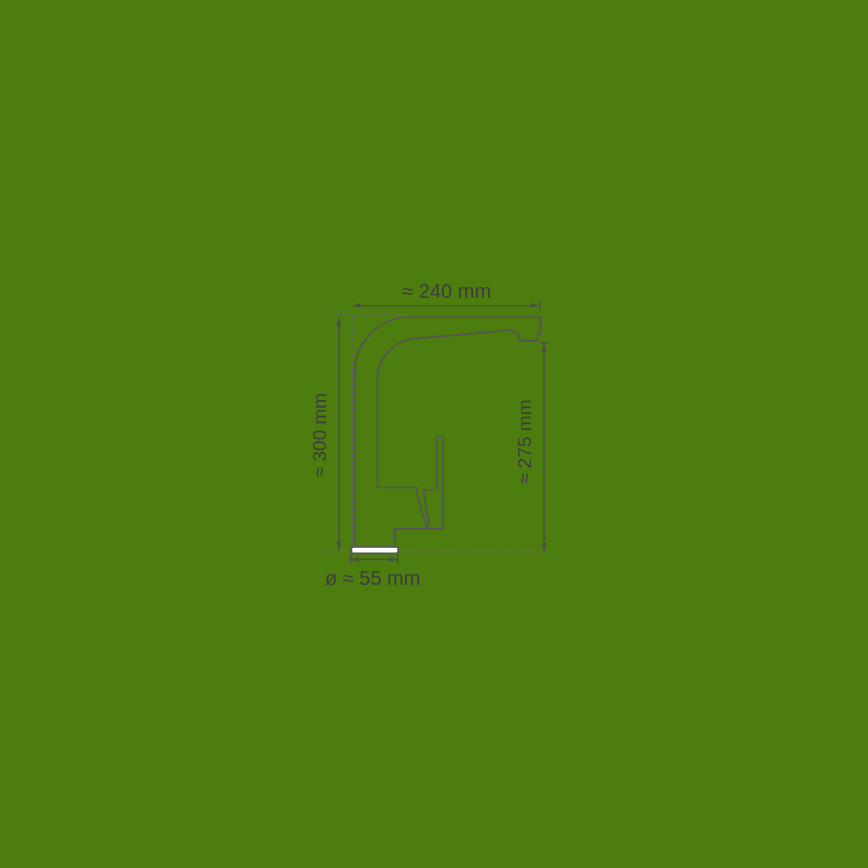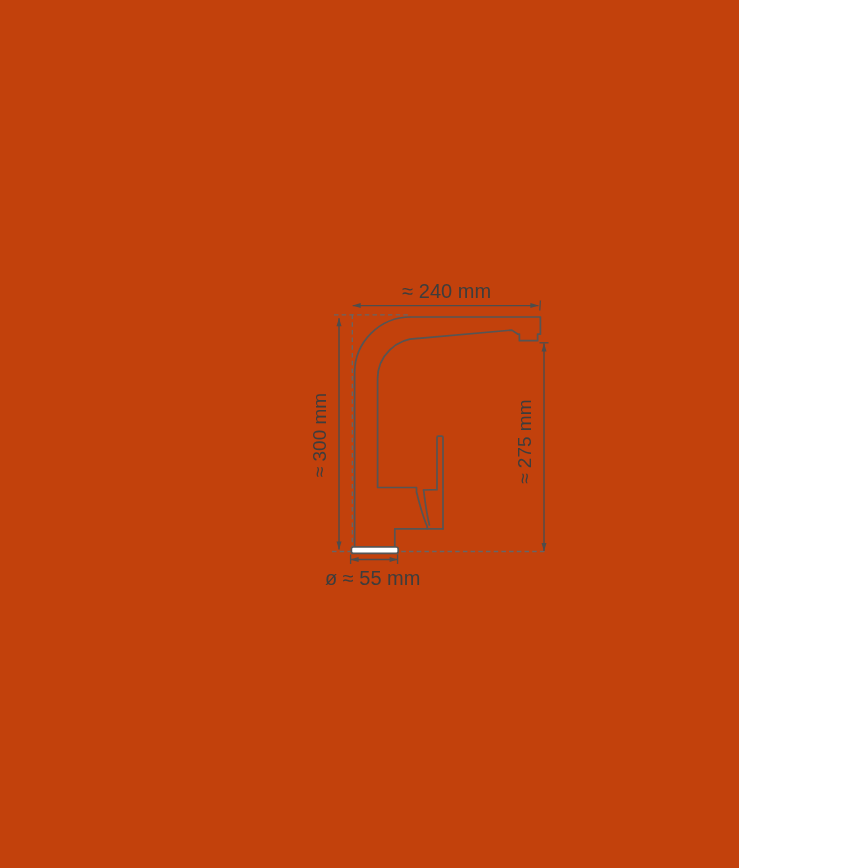--- a/index.html
+++ b/index.html
@@ -5,23 +5,23 @@
   html, body {
     margin: 0;
     padding: 0;
     width: 868px;
     height: 868px;
     background: #ffffff;
     font-family: "Liberation Sans", "DejaVu Sans", sans-serif;
   }
   .stage {
     position: relative;
-    width: 739px;
+    width: 868px;
     height: 868px;
-    background: #c2410c;
+    background: #4d7c0f;
     overflow: hidden;
   }
   svg { display: block; }
   .outline {
     fill: none;
     stroke: #555555;
     stroke-width: 1.7;
     stroke-linejoin: round;
     stroke-linecap: round;
   }

